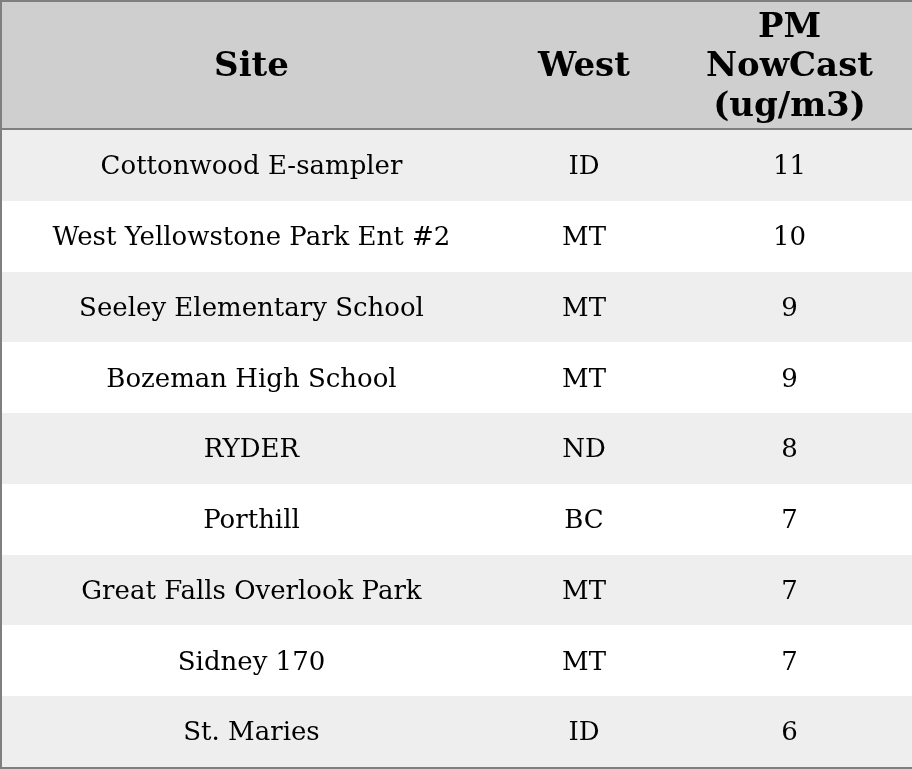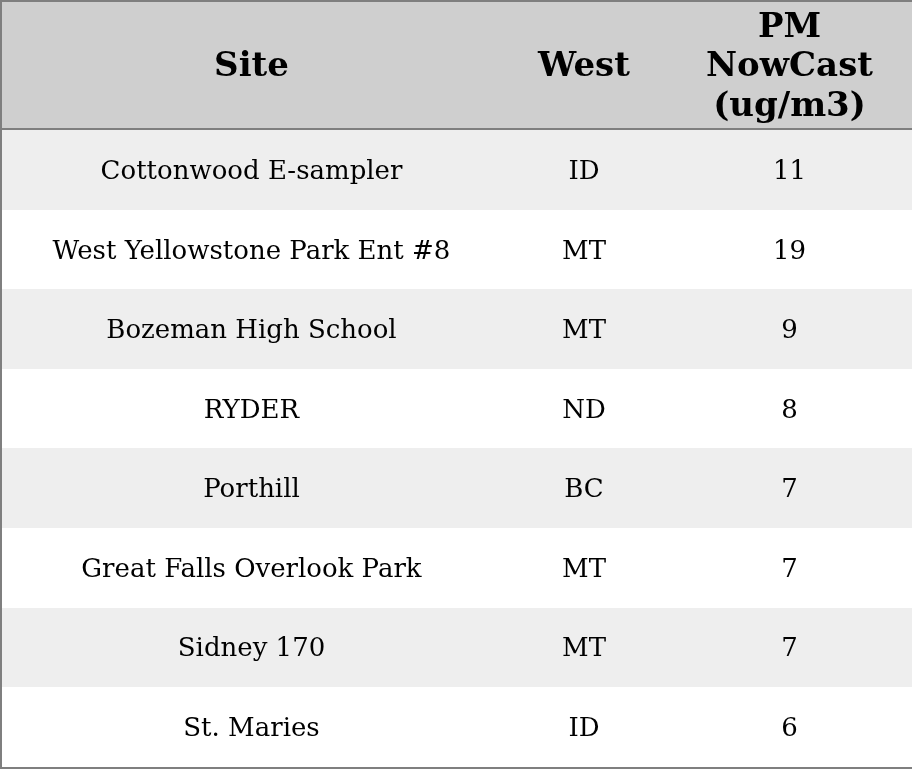--- a/index.html
+++ b/index.html
@@ -68,23 +68,28 @@
       </th>
     </tr>
   </thead>
   <tbody>
       <tr>
         <td>Cottonwood E-sampler</td>
         <td>ID</td>
         <td>11</td>
       </tr>
       <tr>
-        <td>West Yellowstone Park Ent #8</td>
+        <td>West Yellowstone Park Ent #2</td>
         <td>MT</td>
-        <td>19</td>
+        <td>10</td>
+      </tr>
+      <tr>
+        <td>Seeley Elementary School</td>
+        <td>MT</td>
+        <td>9</td>
       </tr>
       <tr>
         <td>Bozeman High School</td>
         <td>MT</td>
         <td>9</td>
       </tr>
       <tr>
         <td>RYDER</td>
         <td>ND</td>
         <td>8</td>

